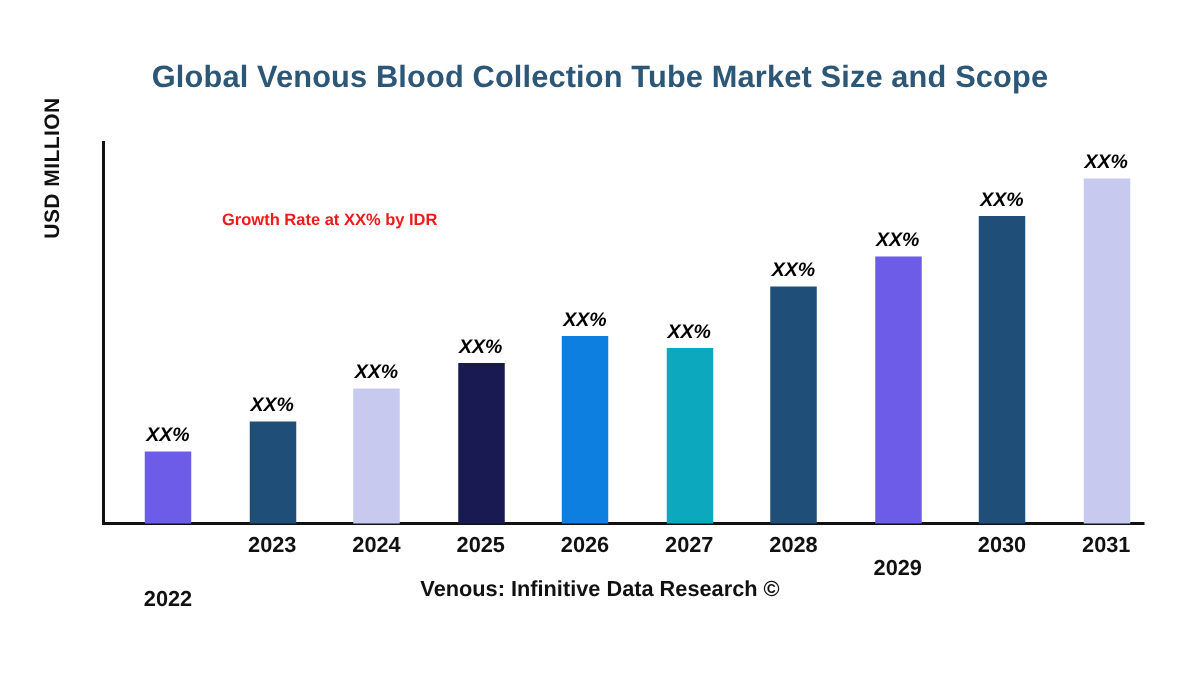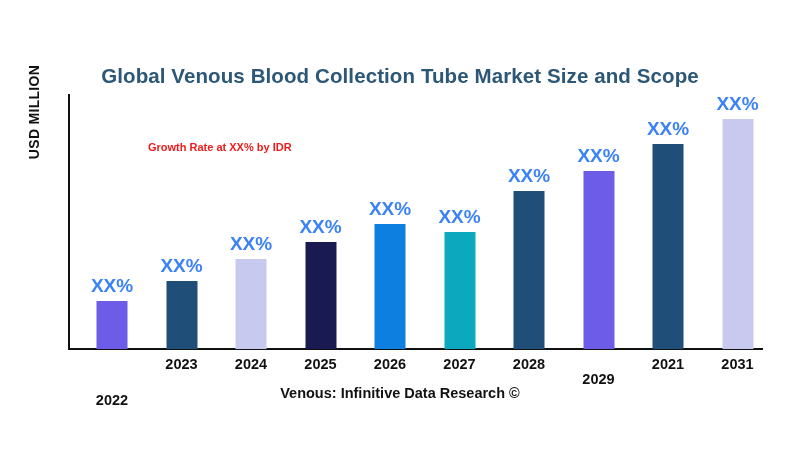--- a/index.html
+++ b/index.html
@@ -23,21 +23,20 @@
     position: absolute;
     left: 0;
     top: 40px;
     width: 800px;
     text-align: center;
     font-size: 20.5px;
     font-weight: bold;
     color: #2c5777;
     letter-spacing: 0.1px;
     white-space: nowrap;
-    margin-top: 24px;
   }
   #y-axis-label {
     position: absolute;
     left: -46px;
     top: 104px;
     width: 160px;
     text-align: center;
     transform: rotate(-90deg);
     transform-origin: center center;
     font-size: 14px;
@@ -87,24 +86,25 @@
     position: absolute;
     bottom: 0;
     left: 50%;
     transform: translateX(-50%);
     width: 31px;
   }
   .bar-label {
     position: absolute;
     left: 50%;
     transform: translateX(-50%);
-    font-size: 19px;
-    font-weight: bold;
-    color: #3b82f6;
-    white-space: nowrap;
+    font-size: 13px;
+    font-weight: bold;
+    color: #000000;
+    white-space: nowrap;
+    font-style: italic;
   }
   .tick-label {
     position: absolute;
     top: 356px;
     left: 50%;
     transform: translateX(-50%);
     font-size: 14.5px;
     font-weight: bold;
     color: #111111;
     white-space: nowrap;
@@ -202,21 +202,21 @@
       <div class="tick-holder" style="left: 427.5px;">
         <div class="tick-label">2027</div>
       </div>
       <div class="tick-holder" style="left: 497px;">
         <div class="tick-label">2028</div>
       </div>
       <div class="tick-holder" style="left: 566.5px; margin-top: 15px;">
         <div class="tick-label">2029</div>
       </div>
       <div class="tick-holder" style="left: 636px;">
-        <div class="tick-label">2021</div>
+        <div class="tick-label">2030</div>
       </div>
       <div class="tick-holder" style="left: 705.5px;">
         <div class="tick-label">2031</div>
       </div>
     </div>
 
   <div id="source-note">Venous: Infinitive Data Research ©</div>
 
 </div>
 

